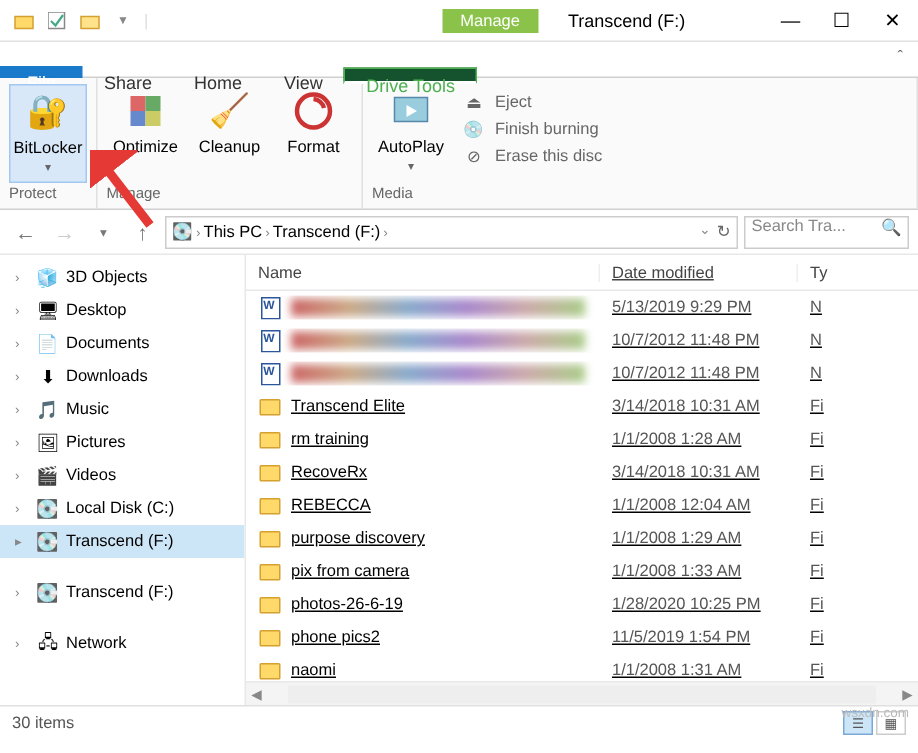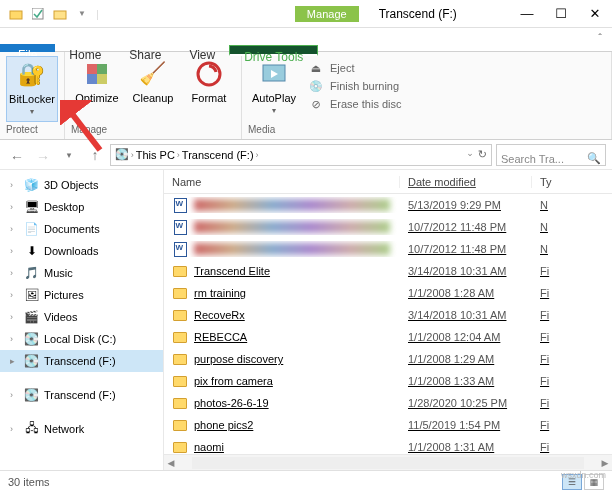--- a/index.html
+++ b/index.html
@@ -32,21 +32,21 @@
 .group-label { text-align: left; font-size: 10px; color: #666; padding: 2px 0; }
 .small-list { display: flex; flex-direction: column; gap: 2px; padding: 4px 4px; }
 .small-item { display: flex; align-items: center; gap: 6px; font-size: 11px; color: #666; }
 .small-item .sico { width: 16px; height: 16px; display: flex; align-items: center; justify-content: center; }
 
 
 .addr { height: 30px; display: flex; align-items: center; gap: 4px; padding: 3px 6px; border-bottom: 1px solid #e8e8e8; }
 .nav-arrow { width: 22px; height: 22px; display: flex; align-items: center; justify-content: center; color: #777; font-size: 14px; border-radius: 2px; }
 .crumb-box { flex: 1; height: 22px; border: 1px solid #ccc; display: flex; align-items: center; padding: 0 4px; gap: 2px; font-size: 11px; }
 .crumb-sep { color: #888; font-size: 9px; }
-.search-box { width: 110px; height: 22px; border: 1px solid #ccc; display: flex; align-items: flex-end; padding: 0 4px; color: #888; font-size: 11px; gap: 4px; }
+.search-box { width: 110px; height: 22px; border: 1px solid #ccc; display: flex; align-items: flex-start; padding: 0 4px; color: #888; font-size: 11px; gap: 4px; }
 
 
 .body { display: flex; height: 300px; }
 .nav { width: 164px; border-right: 1px solid #e8e8e8; overflow: hidden; padding-top: 4px; }
 .nav-item { display: flex; align-items: center; gap: 4px; padding: 3px 4px 3px 10px; font-size: 12px; }
 .nav-item .exp { width: 10px; color: #888; font-size: 9px; }
 .nav-item.sel { background: #cde6f7; }
 .nav-item .nico { width: 16px; height: 16px; display: flex; align-items: center; justify-content: center; font-size: 12px; }
 .nav-sep { height: 12px; }
 
@@ -110,22 +110,22 @@
   <div class="title">Transcend (F:)</div>
   <div class="win-controls">
     <div class="win-btn">—</div>
     <div class="win-btn">☐</div>
     <div class="win-btn">✕</div>
   </div>
 </div>
 
 <div class="ribbon-tabs">
   <div class="tab file">File</div>
+  <div class="tab">Share</div>
   <div class="tab">Home</div>
-  <div class="tab">Share</div>
   <div class="tab">View</div>
   <div class="tab active">Drive Tools</div>
   <div class="chev">ˆ</div>
 </div>
 
 <div class="ribbon">
   <div class="group">
     <div class="group-items">
       <div class="big-btn sel">
         <div class="ico">🔐</div>

